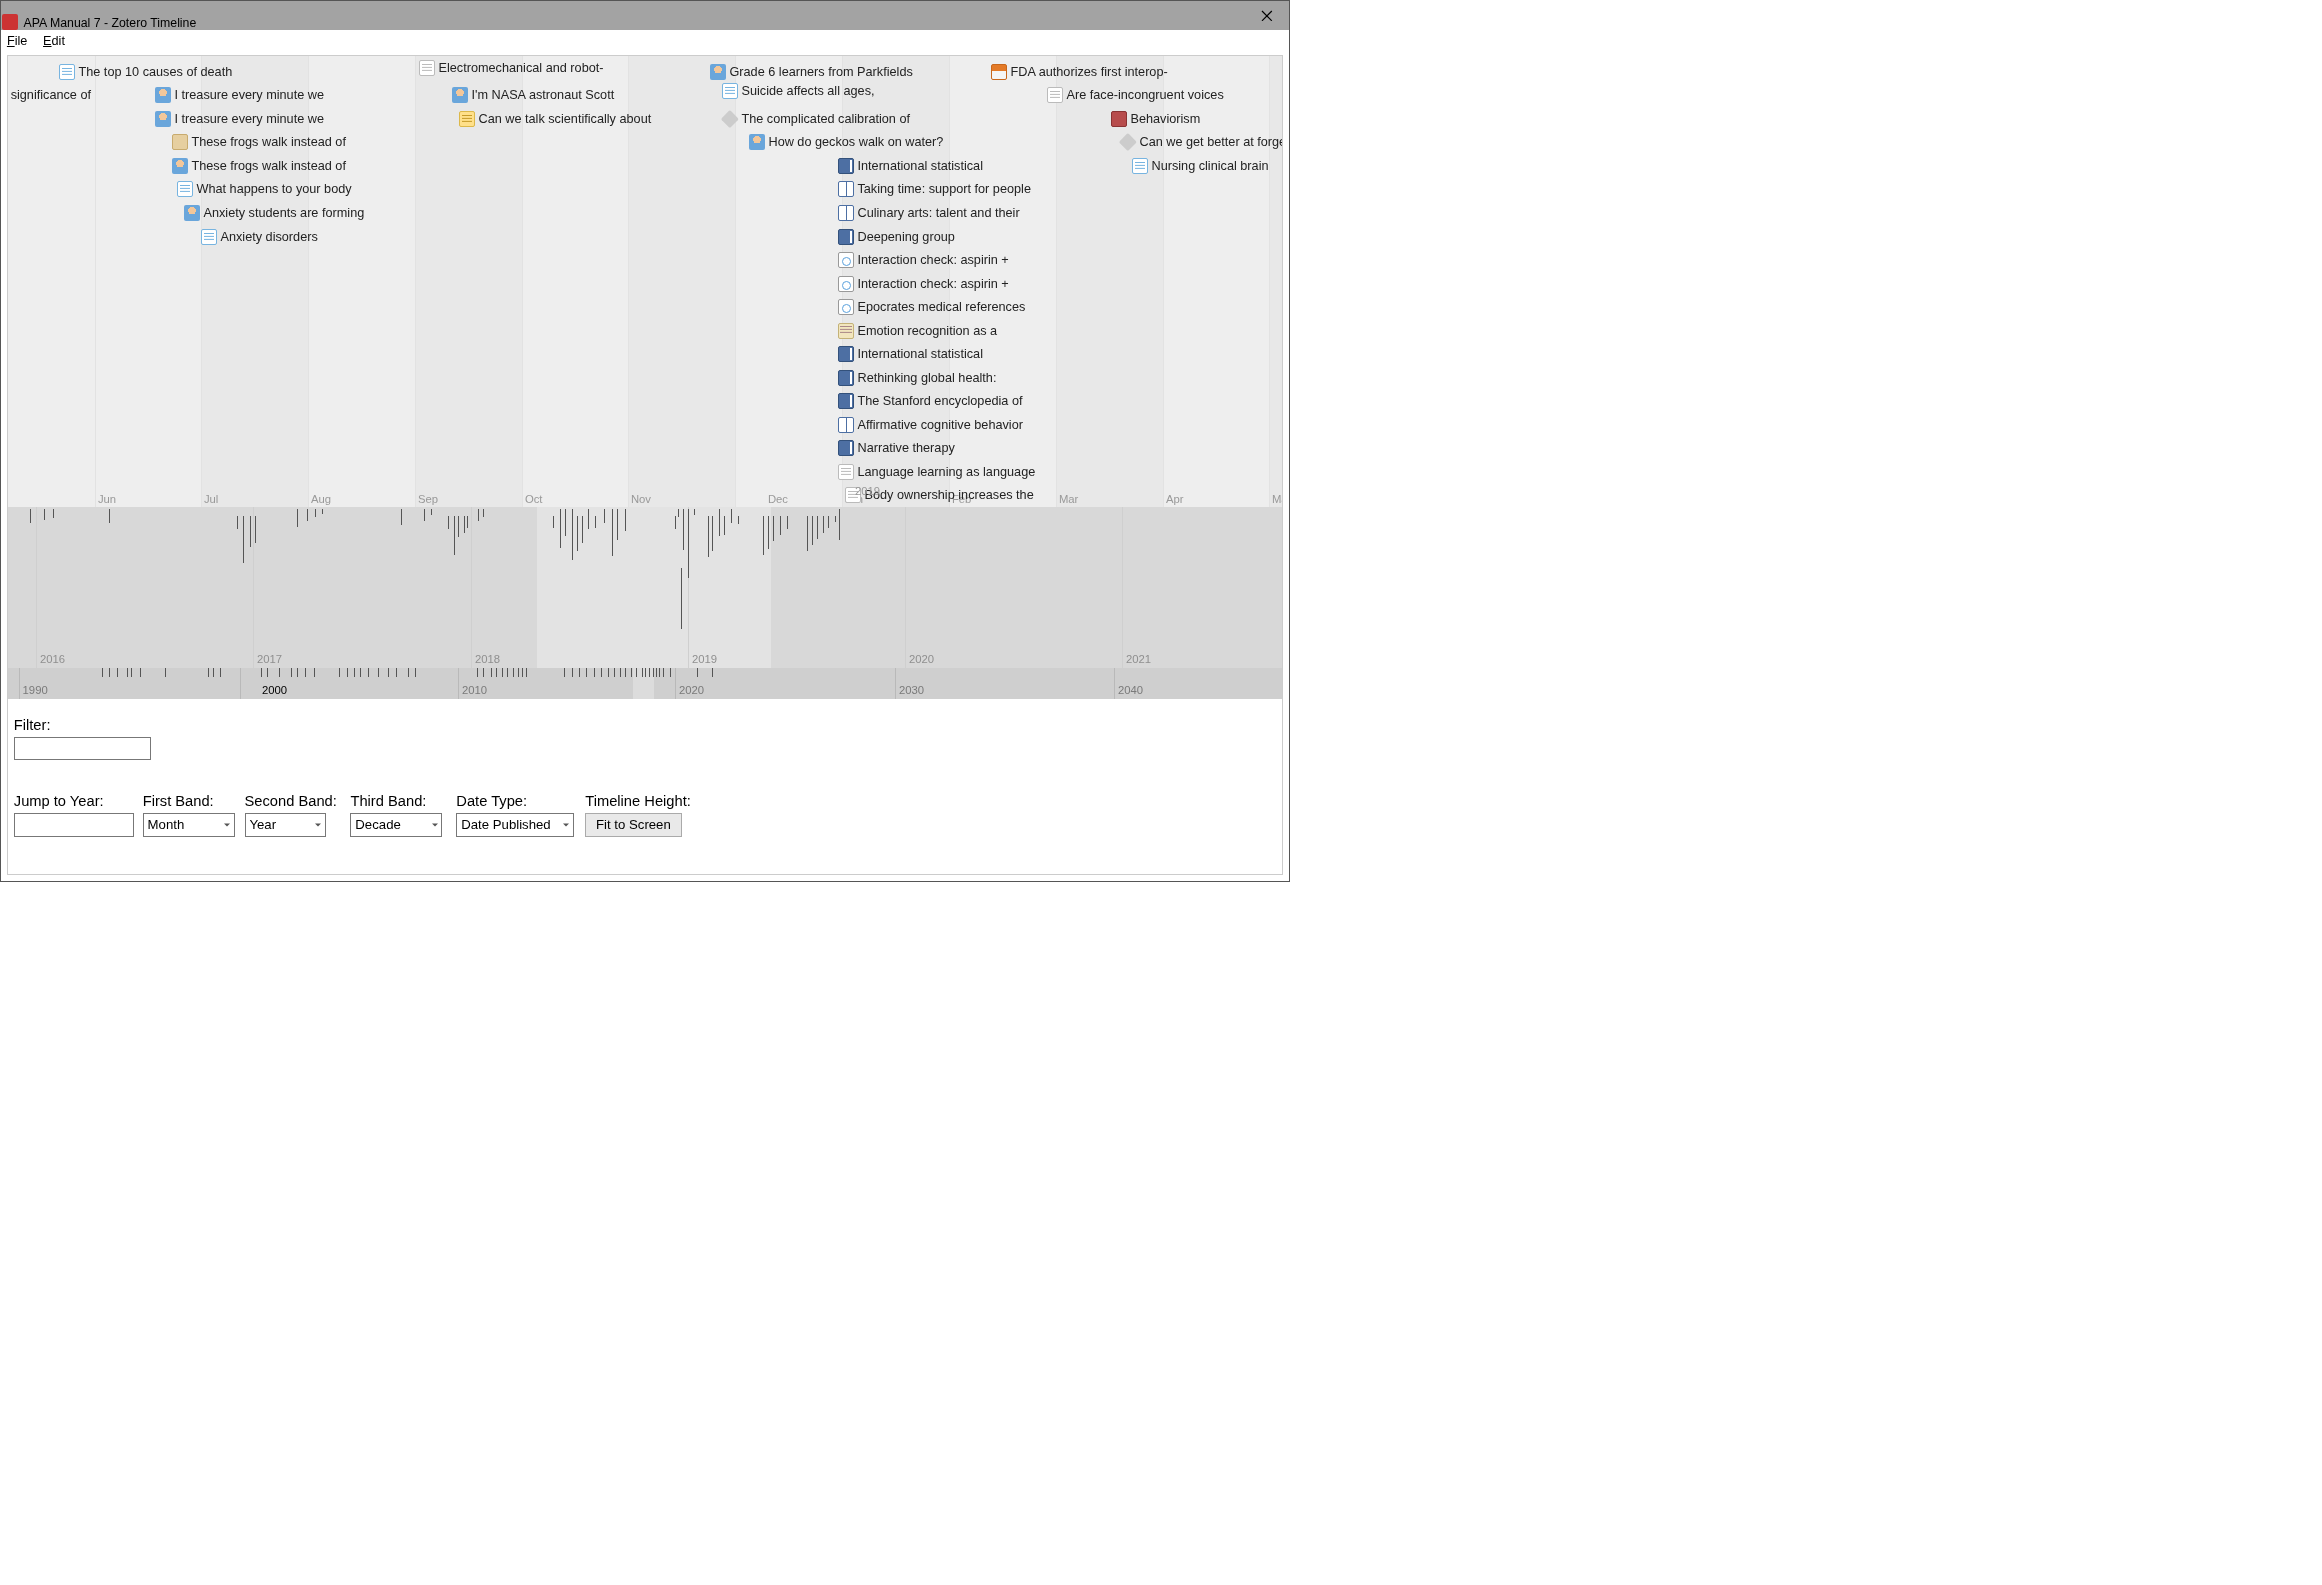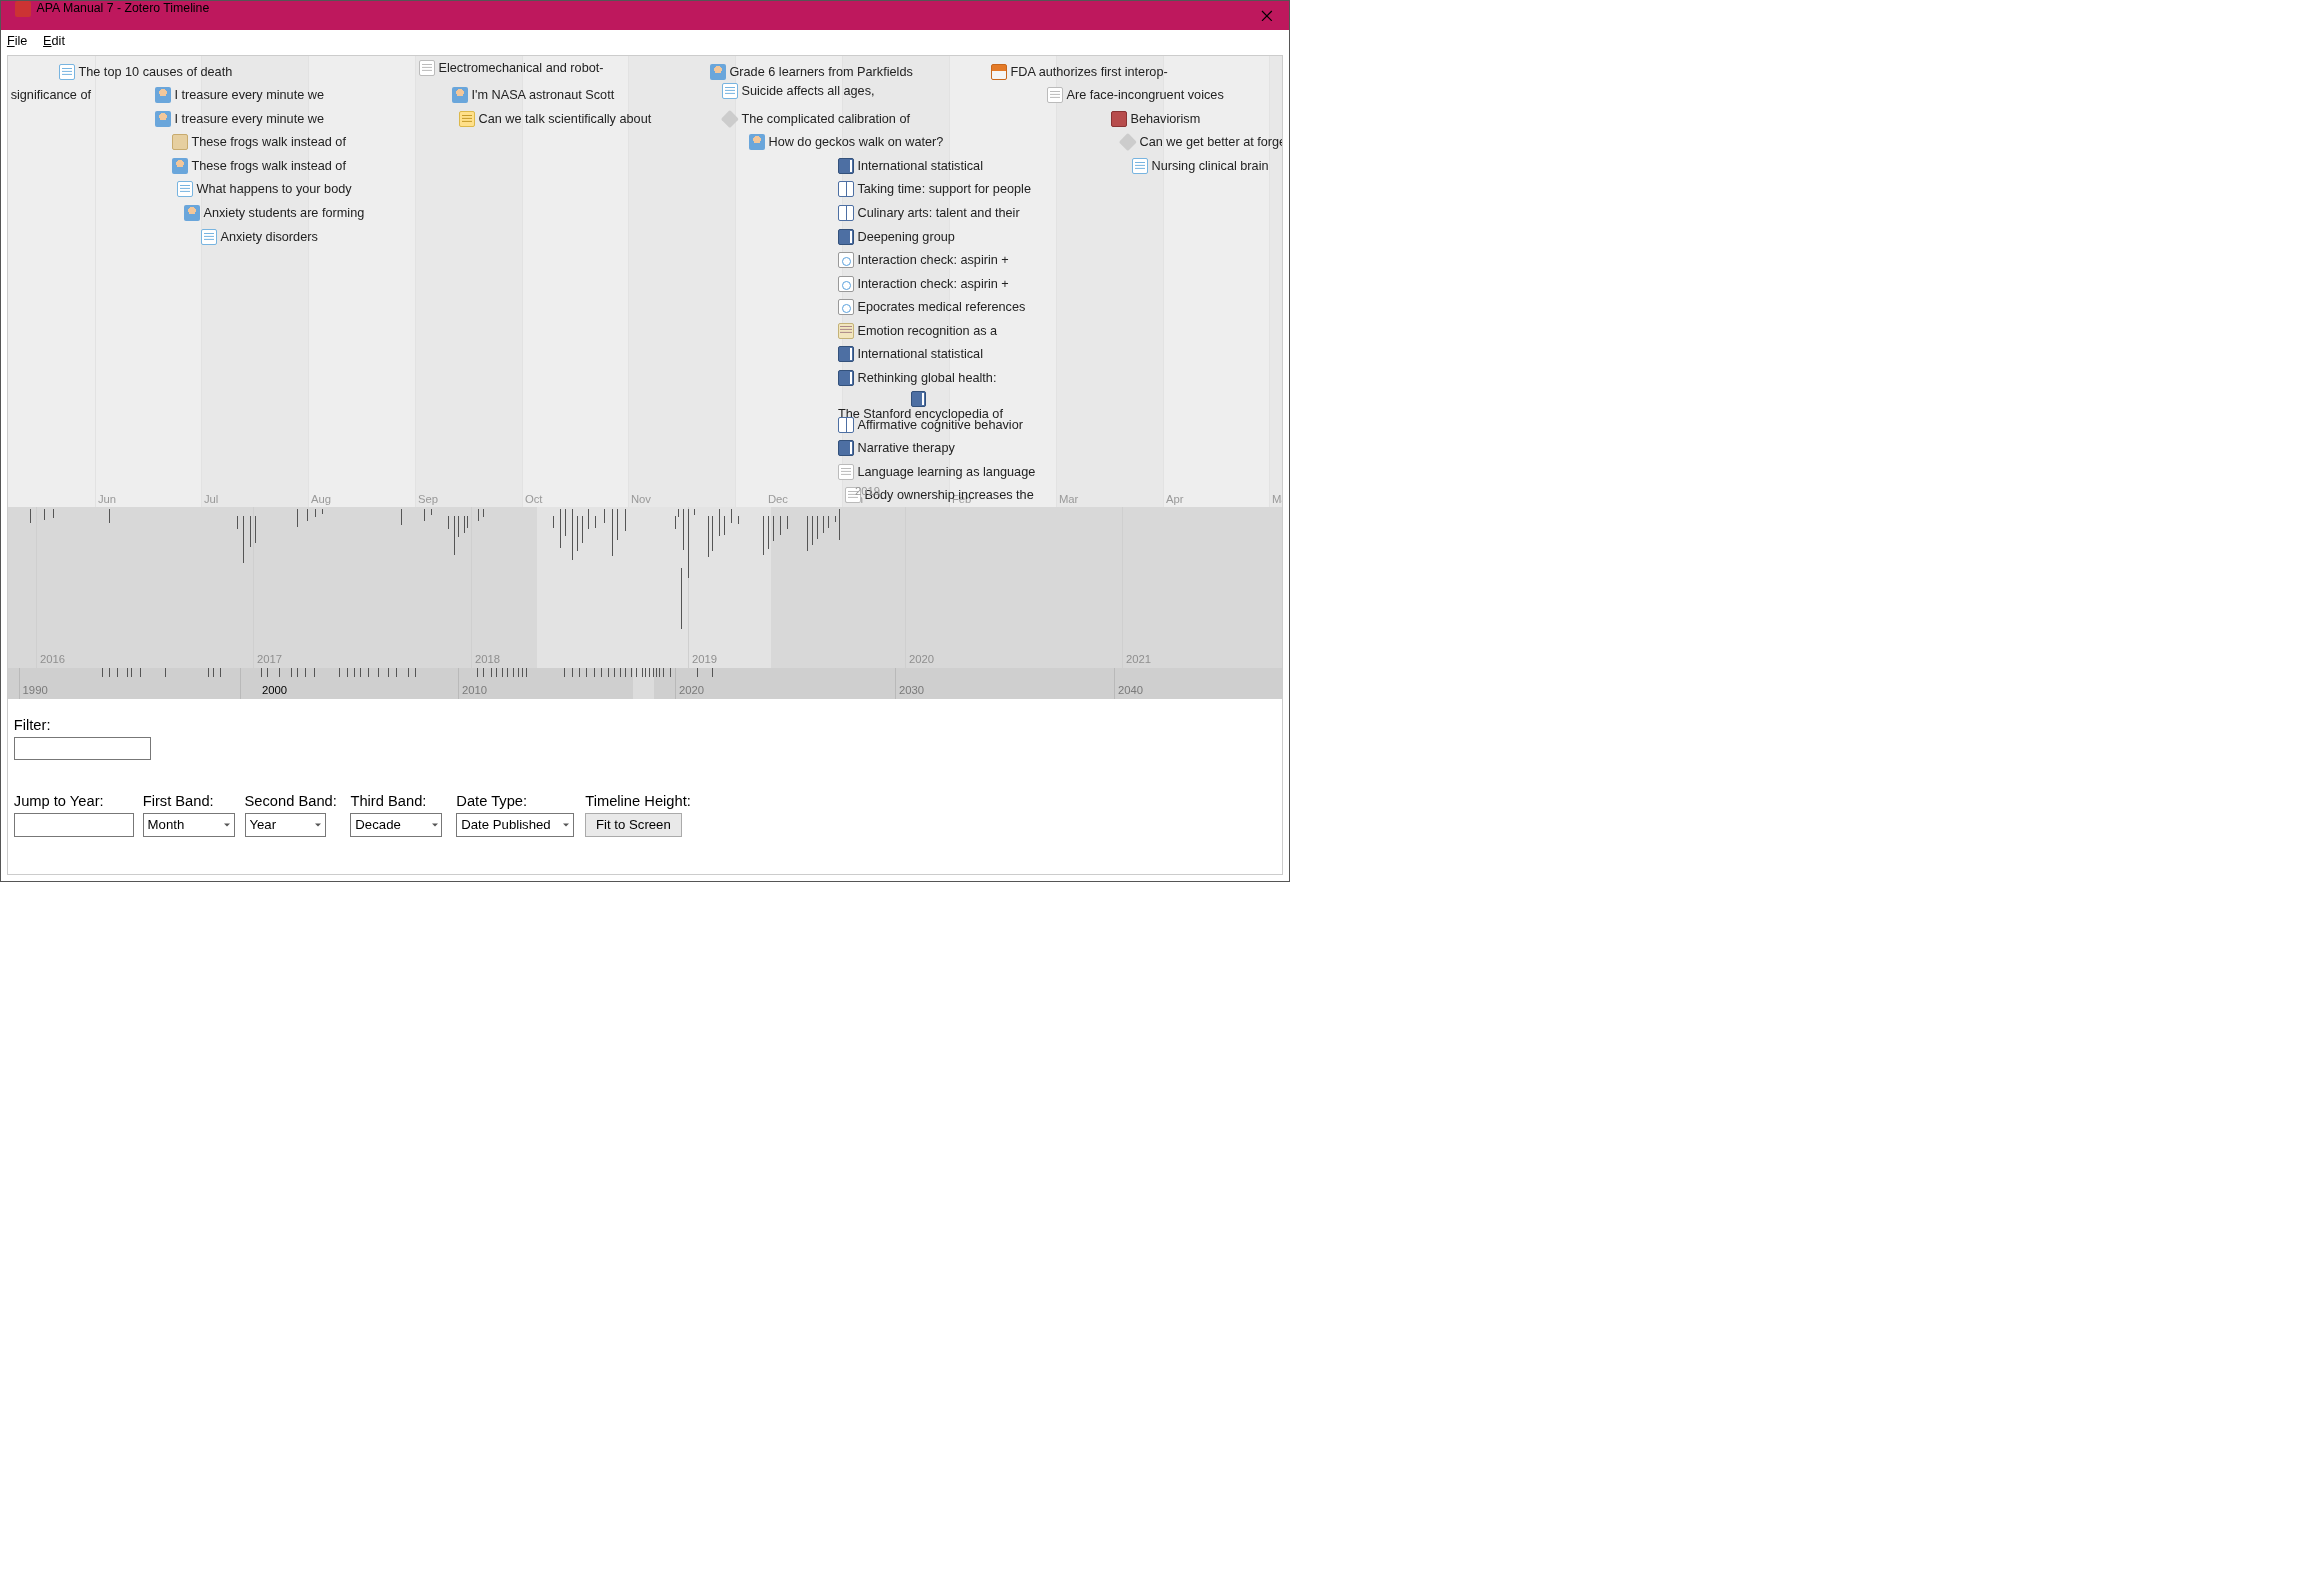--- a/index.html
+++ b/index.html
@@ -9,23 +9,23 @@
     background: #fff;
     width: 1290px;
     height: 882px;
     overflow: hidden;
     border: 1px solid #555;
     position: relative;
   }
   .titlebar {
     height: 29px;
     display: flex;
-    align-items: flex-start;
-    padding: 0 14px;
-    background: #be185d;
+    align-items: flex-end;
+    padding: 0 1px;
+    background: #a3a3a3;
     position: relative;
   }
   .titlebar .app-icon {
     width: 15.7px; height: 15.7px;
     margin-right: 5.9px;
     background: #c33;
     border-radius: 2px;
     display: inline-flex;
     align-items: center;
     justify-content: center;
@@ -310,21 +310,21 @@
           <span>Emotion recognition as a</span>
         </div>
         <div class="entry" style="left: 830px; top: 288px;">
           <span class="ic ic-book"></span>
           <span>International statistical</span>
         </div>
         <div class="entry" style="left: 830px; top: 312px;">
           <span class="ic ic-book"></span>
           <span>Rethinking global health:</span>
         </div>
-        <div class="entry" style="left: 830px; top: 335px; flex-direction: column;">
+        <div class="entry" style="left: 830px; top: 335px;">
           <span class="ic ic-book"></span>
           <span>The Stanford encyclopedia of</span>
         </div>
         <div class="entry" style="left: 830px; top: 359px;">
           <span class="ic ic-open"></span>
           <span>Affirmative cognitive behavior</span>
         </div>
         <div class="entry" style="left: 830px; top: 382px;">
           <span class="ic ic-book"></span>
           <span>Narrative therapy</span>

